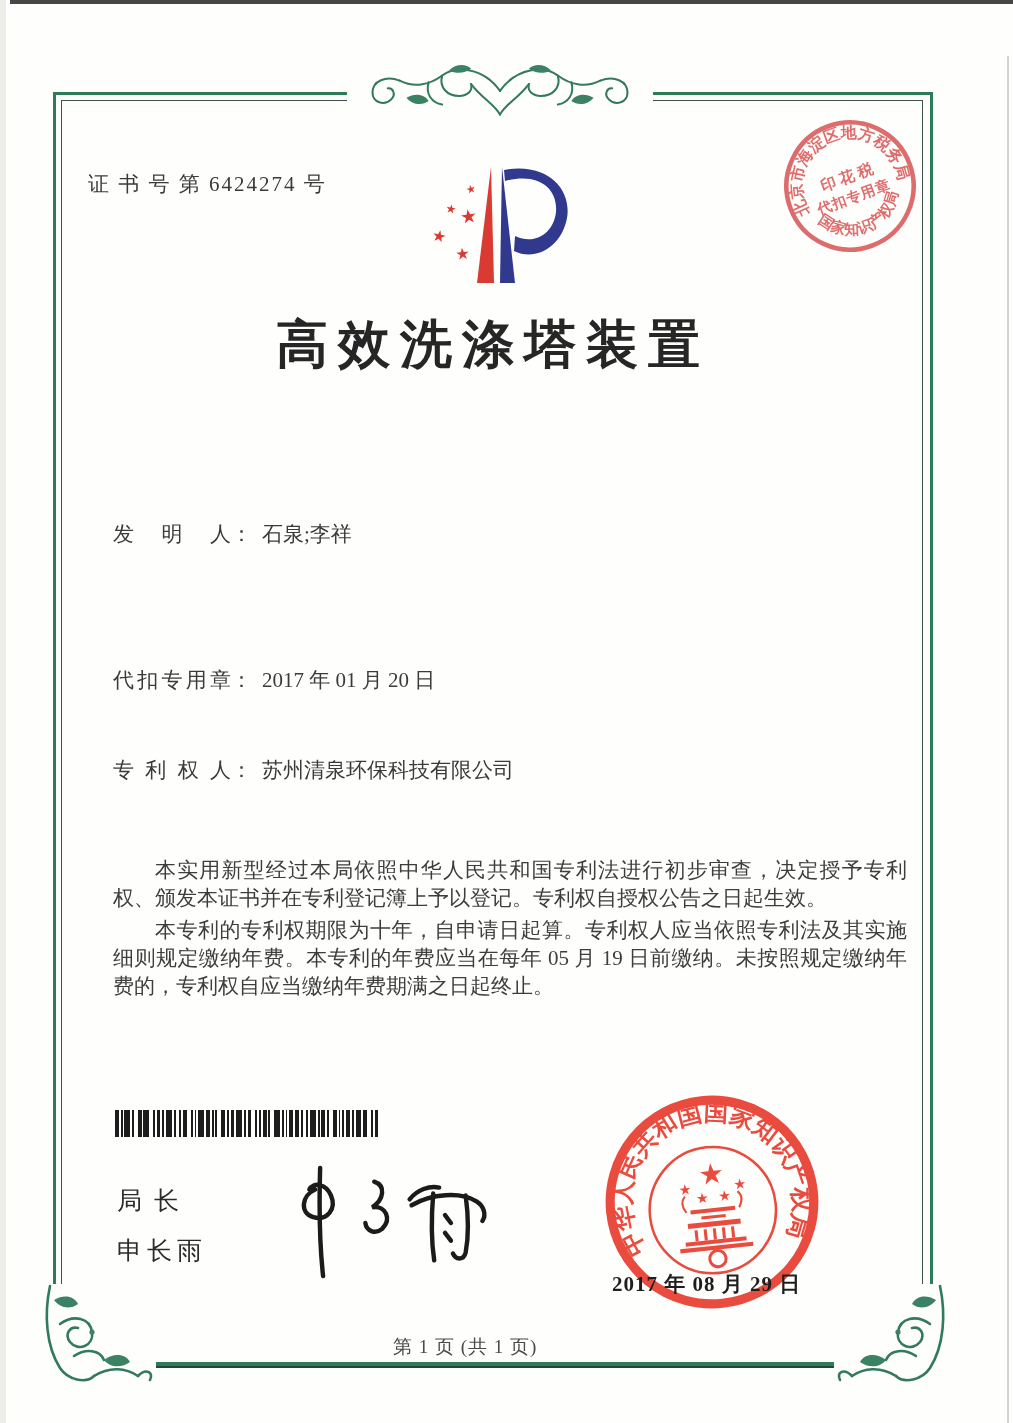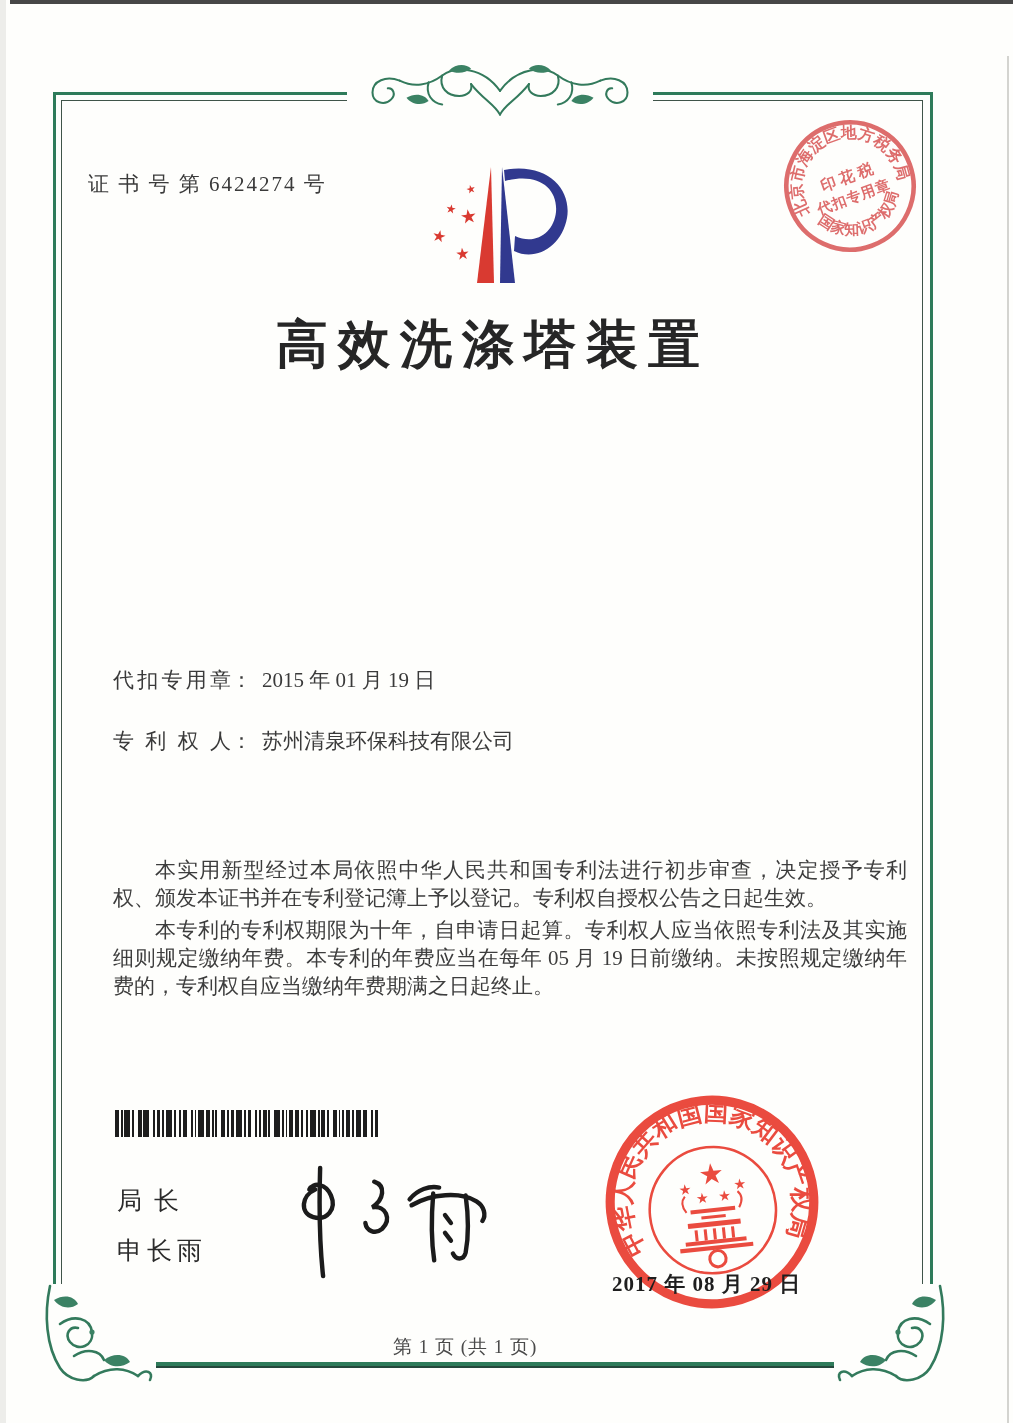--- a/index.html
+++ b/index.html
@@ -31,21 +31,21 @@
   .cert-no{position:absolute;left:88px;top:170px;font-size:21px;letter-spacing:2px;color:#3a3a3a;}
   .logo{position:absolute;left:398px;top:150px;width:200px;height:140px;}
   .tax-stamp{position:absolute;left:768px;top:104px;width:164px;height:164px;transform:rotate(-20deg);opacity:.85;}
   .title{
     position:absolute;left:53px;top:310px;width:880px;text-align:center;
     font-size:52px;font-weight:700;letter-spacing:10px;color:#262626;
   }
   .field-row{position:absolute;left:113px;font-size:21px;color:#3a3a3a;white-space:nowrap;}
   .field-label{display:inline-block;width:118px;text-align:justify;text-align-last:justify;vertical-align:top;}
   .field-colon{display:inline-block;margin-right:10px;}
-  .row-0{top:448px}.row-1{top:520px}.row-2{top:594px}.row-3{top:666px}.row-4{top:727px}.row-5{top:812px}
+  .row-0{top:448px}.row-1{top:520px}.row-2{top:594px}.row-3{top:666px}.row-4{top:756px}.row-5{top:812px}
   .body-text{
     position:absolute;left:113px;top:856px;width:794px;
     font-size:21px;line-height:28px;text-align:justify;color:#3d3d3d;
   }
   .body-text p{margin:0 0 4px 0;text-indent:2em;}
   .barcode{position:absolute;left:115px;top:1110px;height:27px;white-space:nowrap;font-size:0;}
   .officer{position:absolute;left:117px;top:1184px;font-family:"Liberation Sans","DejaVu Sans",sans-serif;color:#2b2b2b;}
   .officer-title{font-size:25px;letter-spacing:12px;}
   .officer-name{font-size:25px;letter-spacing:5px;margin-top:17px;}
   .signature{position:absolute;left:263px;top:1162px;width:248px;height:118px;}
@@ -141,22 +141,25 @@
       <text font-size="14.5" font-weight="bold" fill="#d85454" font-family="Liberation Sans, sans-serif">
         <textPath href="#arcTaxBottom" xlink:href="#arcTaxBottom" startOffset="50%" text-anchor="middle">国家知识产权局</textPath>
       </text>
       <text x="80" y="76" font-size="15" font-weight="bold" fill="#d85454" text-anchor="middle" font-family="Liberation Sans, sans-serif">印 花 税</text>
       <text x="80" y="96" font-size="14" font-weight="bold" fill="#d85454" text-anchor="middle" font-family="Liberation Sans, sans-serif" letter-spacing="1">代扣专用章</text>
     </svg>
   </div>
 
   <div class="title">高效洗涤塔装置</div>
 
+  <div class="field-row row-1">
+    <span class="field-label">发明人</span><span class="field-colon">：</span><span>石泉;李祥</span>
+  </div>
   <div class="field-row row-3">
-    <span class="field-label">代扣专用章</span><span class="field-colon">：</span><span>2015 年 01 月 19 日</span>
+    <span class="field-label">代扣专用章</span><span class="field-colon">：</span><span>2017 年 01 月 20 日</span>
   </div>
   <div class="field-row row-4">
     <span class="field-label">专利权人</span><span class="field-colon">：</span><span>苏州清泉环保科技有限公司</span>
   </div>
 
   <div class="body-text">
     <p>本实用新型经过本局依照中华人民共和国专利法进行初步审查，决定授予专利权、颁发本证书并在专利登记簿上予以登记。专利权自授权公告之日起生效。</p>
     <p>本专利的专利权期限为十年，自申请日起算。专利权人应当依照专利法及其实施细则规定缴纳年费。本专利的年费应当在每年 05 月 19 日前缴纳。未按照规定缴纳年费的，专利权自应当缴纳年费期满之日起终止。</p>
   </div>
 

